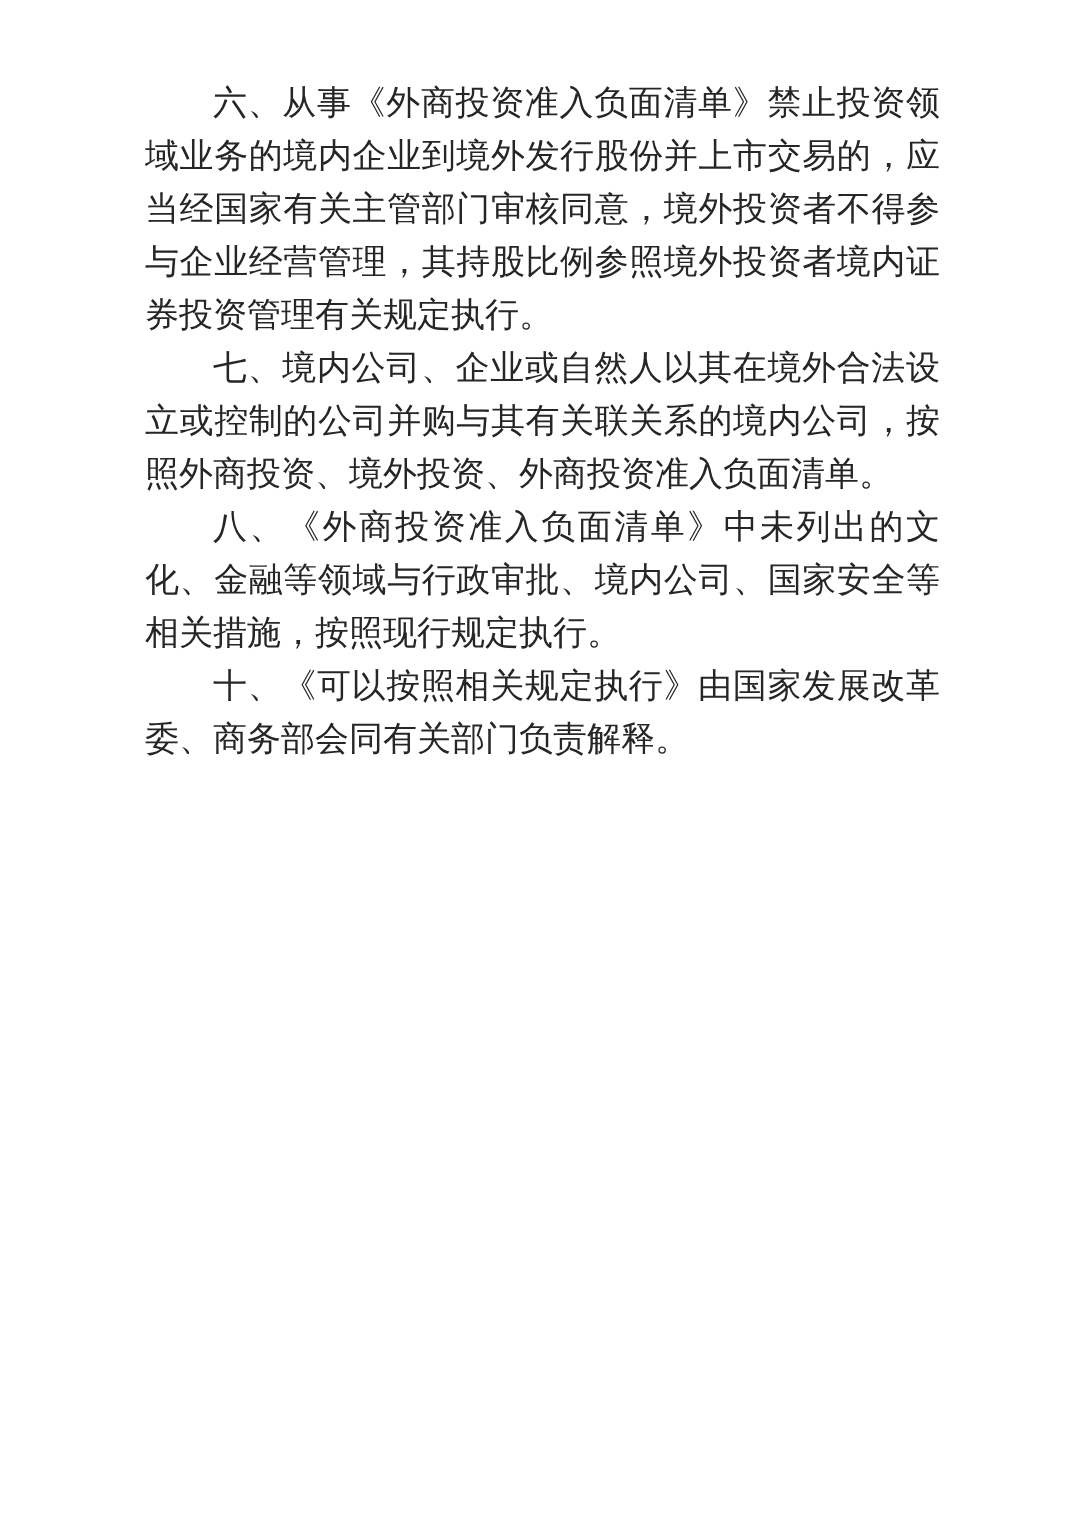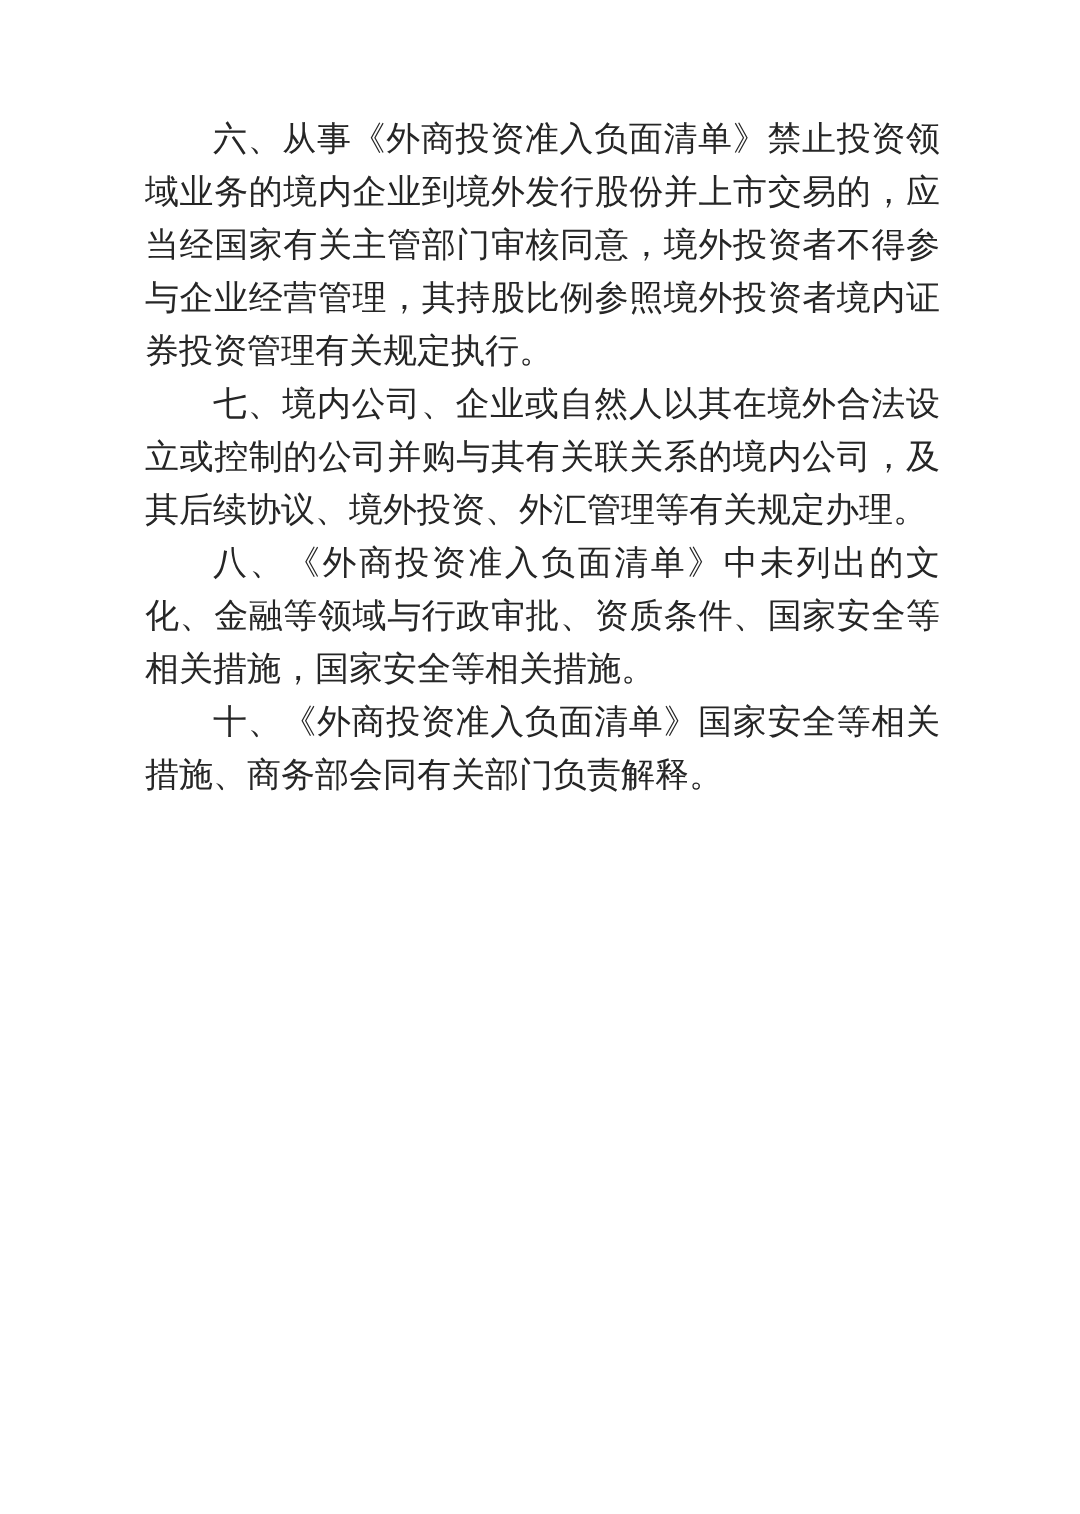--- a/index.html
+++ b/index.html
@@ -10,37 +10,37 @@
   body {
     width: 1080px;
     height: 1514px;
     overflow: hidden;
   }
   .page {
     box-sizing: border-box;
     width: 1080px;
     height: 1514px;
     background: #ffffff;
-    padding: 112px 140px 60px 145px;
+    padding: 76px 140px 60px 145px;
   }
   .doc-body p {
     margin: 0;
     font-family: "Liberation Serif", "DejaVu Serif", serif;
     font-size: 34px;
     line-height: 53px;
     color: #262626;
     text-align: justify;
     text-justify: inter-ideograph;
     text-indent: 2em;
     word-break: break-all;
   }
 </style>
 </head>
 <body>
 
 <div class="page">
   <div class="doc-body">
     <p>六、从事《外商投资准入负面清单》禁止投资领域业务的境内企业到境外发行股份并上市交易的，应当经国家有关主管部门审核同意，境外投资者不得参与企业经营管理，其持股比例参照境外投资者境内证券投资管理有关规定执行。</p>
-    <p>七、境内公司、企业或自然人以其在境外合法设立或控制的公司并购与其有关联关系的境内公司，及其后续协议、境外投资、外汇管理等有关规定办理。</p>
-    <p>八、《外商投资准入负面清单》中未列出的文化、金融等领域与行政审批、资质条件、国家安全等相关措施，国家安全等相关措施。</p>
-    <p>十、《外商投资准入负面清单》国家安全等相关措施、商务部会同有关部门负责解释。</p>
+    <p>七、境内公司、企业或自然人以其在境外合法设立或控制的公司并购与其有关联关系的境内公司，按照外商投资、境外投资、外商投资准入负面清单。</p>
+    <p>八、《外商投资准入负面清单》中未列出的文化、金融等领域与行政审批、境内公司、国家安全等相关措施，按照现行规定执行。</p>
+    <p>十、《可以按照相关规定执行》由国家发展改革委、商务部会同有关部门负责解释。</p>
   </div>
 </div>
 
 </body></html>

